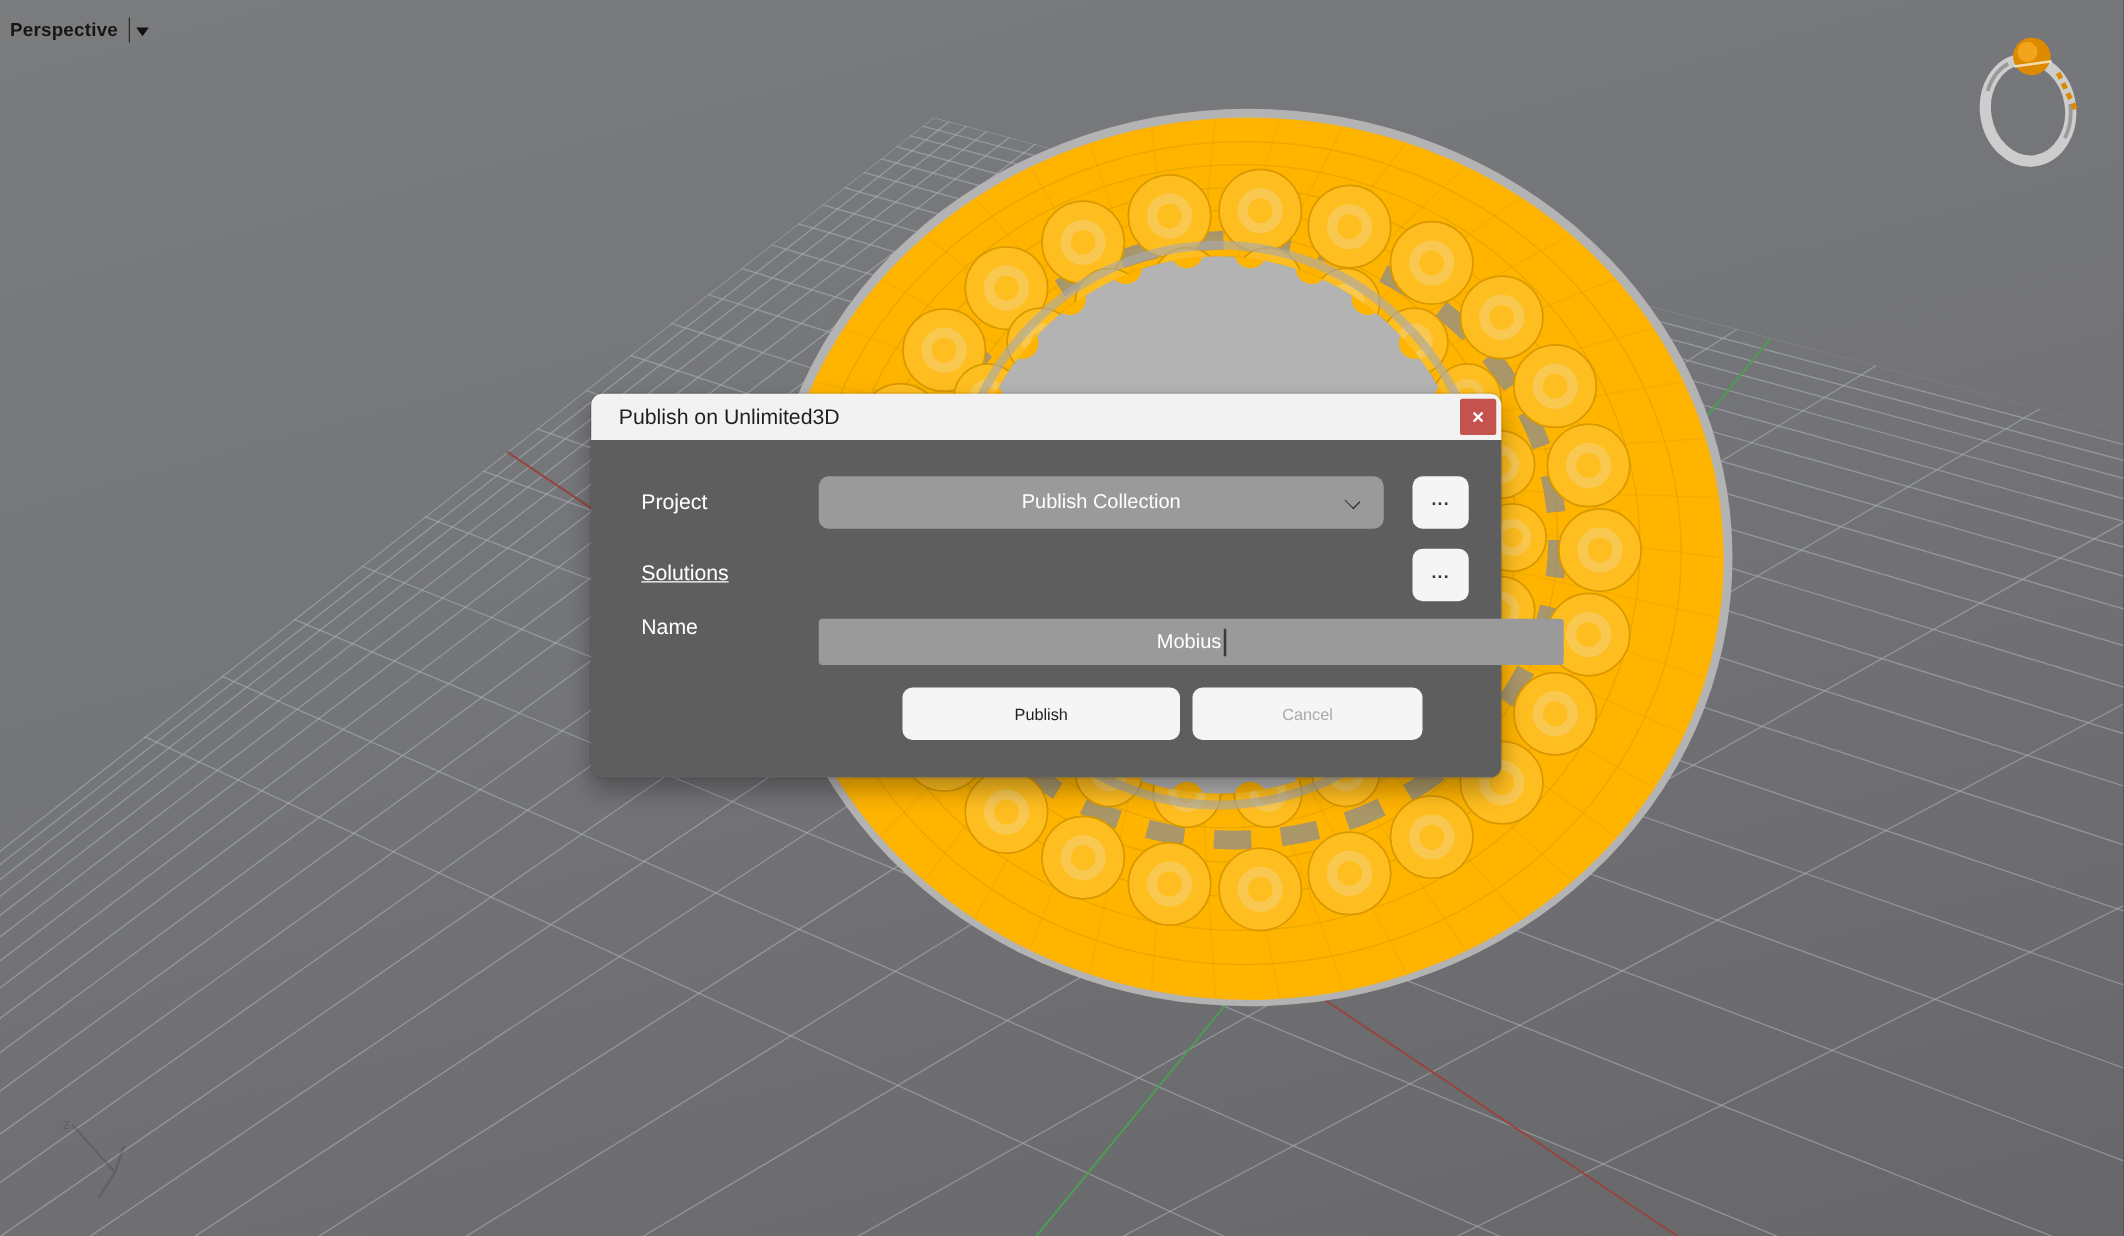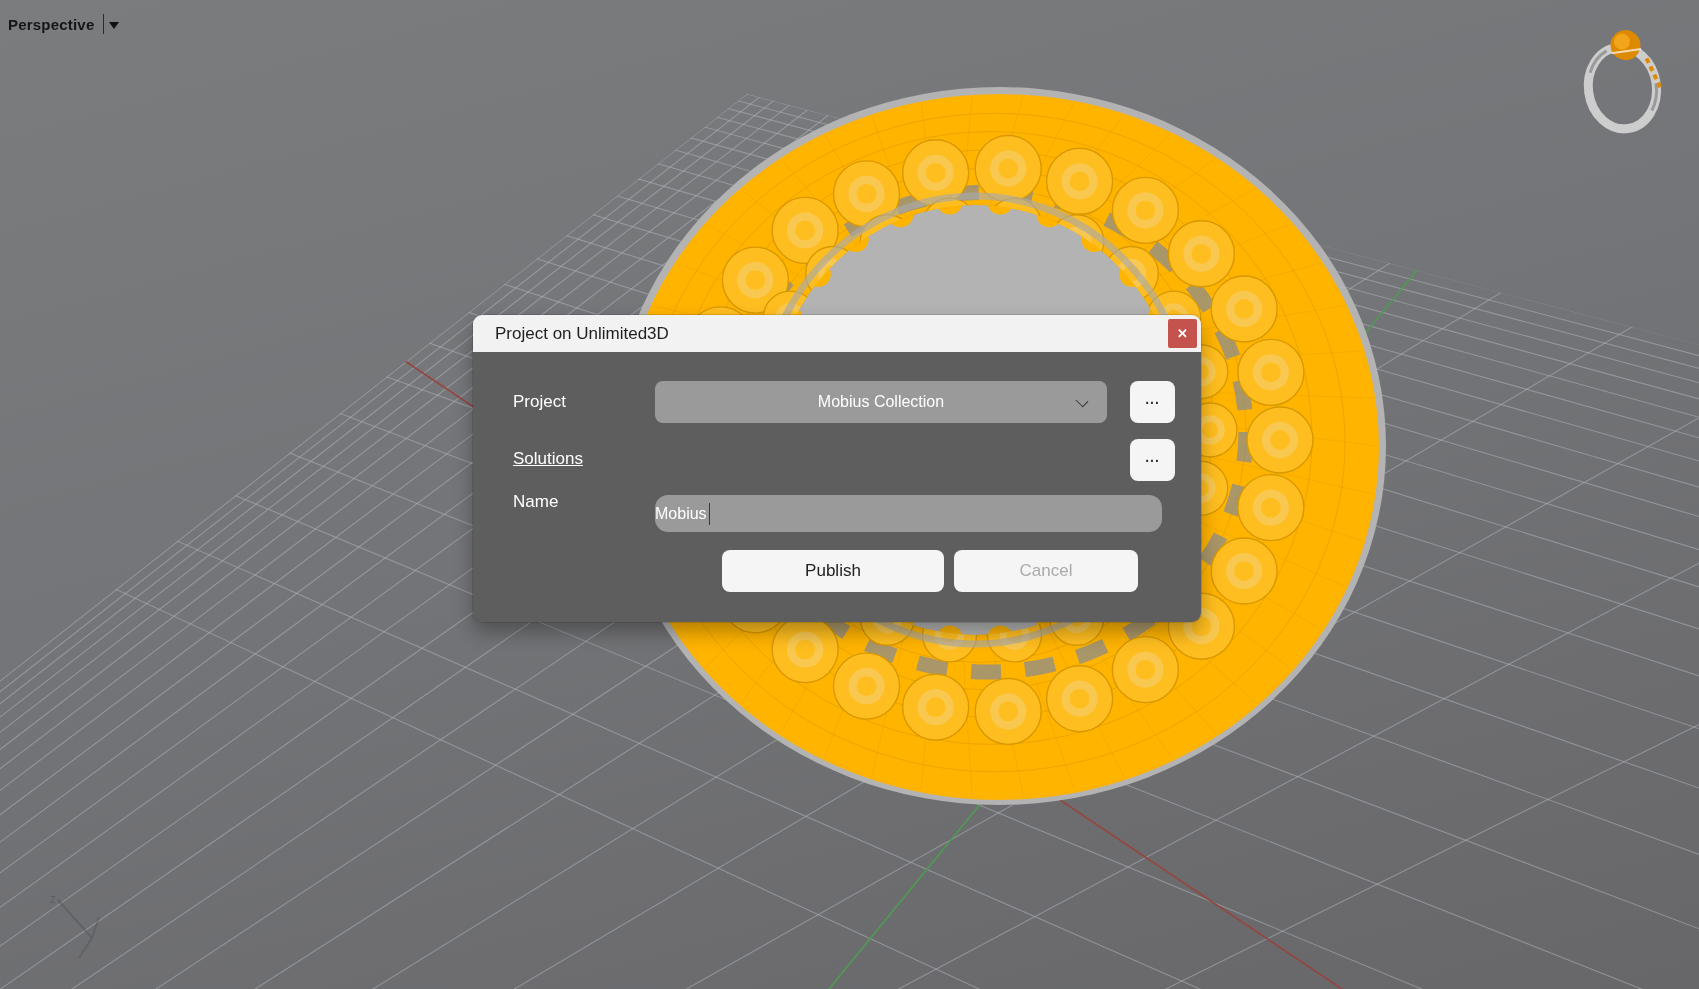--- a/index.html
+++ b/index.html
@@ -33,26 +33,26 @@
   .select{position:absolute;left:182px;width:452px;height:42px;background:var(--field_bg,#9A9A9A);
           border-radius:8px;display:flex;align-items:center;justify-content:center;cursor:pointer;}
   .s1{top:29px;} .s2{top:87px;}
   .select .val{font-size:16px;color:var(--field_text,#FFFFFF);}
   .chev{position:absolute;right:20px;top:15px;width:9px;height:9px;border-right:1.7px solid #2d2d2d;
         border-bottom:1.7px solid #2d2d2d;transform:rotate(45deg) scale(1,.8);}
   .more{position:absolute;left:657px;width:45px;height:42px;border:none;border-radius:8px;
         background:var(--button_bg,#F5F5F5);color:#333;font-size:14px;font-weight:bold;
         letter-spacing:1px;cursor:pointer;padding:0 0 6px 0;}
   .m1{top:29px;} .m2{top:87px;}
-  .textfield{position:absolute;left:182px;top:143px;width:507px;height:37px;background:var(--field_bg,#9A9A9A);
-             border-radius:13px;display:flex;align-items:center;cursor:text;}
+  .textfield{position:absolute;left:182px;top:143px;width:596px;height:37px;background:var(--field_bg,#9A9A9A);
+             border-radius:3px;display:flex;align-items:center;justify-content:center;cursor:text;}
   .textfield .val{font-size:16px;color:var(--field_text,#FFFFFF);}
   .caret{display:inline-block;width:1.5px;height:22px;background:#3a3a3a;margin-left:2px;}
   .btn{position:absolute;top:198px;height:42px;border:none;border-radius:8px;
-       background:var(--button_bg,#F5F5F5);font-size:17px;cursor:pointer;}
+       background:var(--button_bg,#F5F5F5);font-size:13px;cursor:pointer;}
   .btn-publish{left:249px;width:222px;color:var(--button_text,#222222);}
   .btn-cancel{left:481px;width:184px;color:var(--button_text_disabled,#ABABAB);}
 </style>
 </head>
 <body>
 
 <div class="stage">
 
   <svg id="scene" width="1699" height="989" viewBox="0 0 1699 989">
       <defs>
@@ -355,30 +355,30 @@
     </svg>
 
   <div class="vp">
     <span class="vp-t">Perspective</span>
     <span class="vp-sep"></span>
     <span class="vp-arr"></span>
   </div>
 
   <div class="dialog">
     <div class="tbar">
-      <span class="title">Project on Unlimited3D</span>
+      <span class="title">Publish on Unlimited3D</span>
       <button class="close">
         <span>✕</span>
       </button>
     </div>
     <div class="dbody">
 
       <span class="lbl l1">Project</span>
       <div class="select s1">
-        <span class="val">Mobius Collection</span>
+        <span class="val">Publish Collection</span>
         <span class="chev"></span>
       </div>
       <button class="more m1">...</button>
 
       <span class="lbl l2">Solutions</span>
       <button class="more m2">...</button>
 
       <span class="lbl l3">Name</span>
       <div class="textfield">
         <span class="val">Mobius</span>

